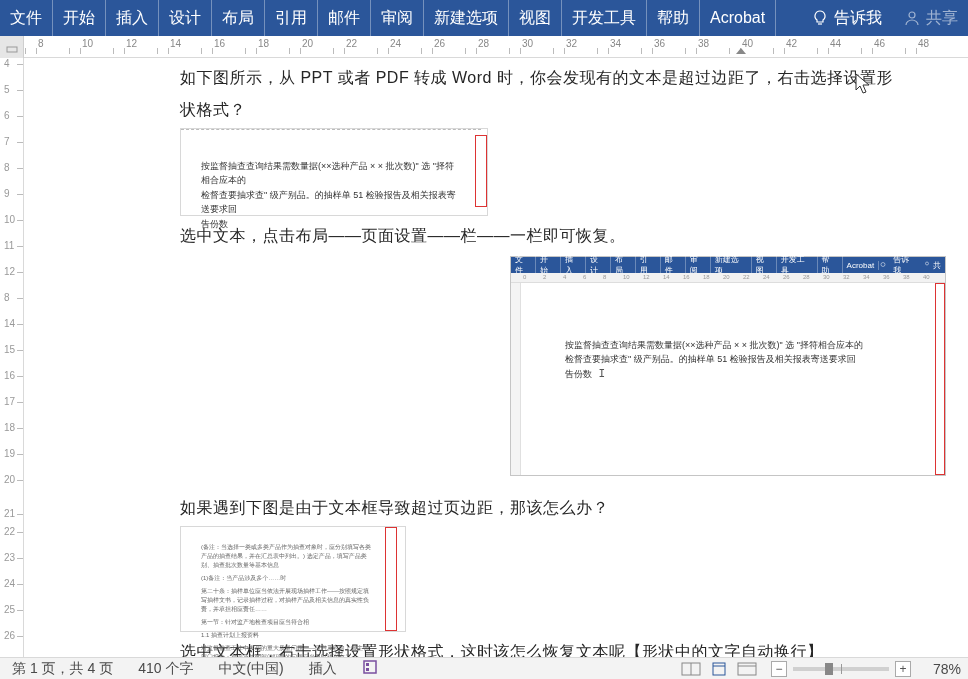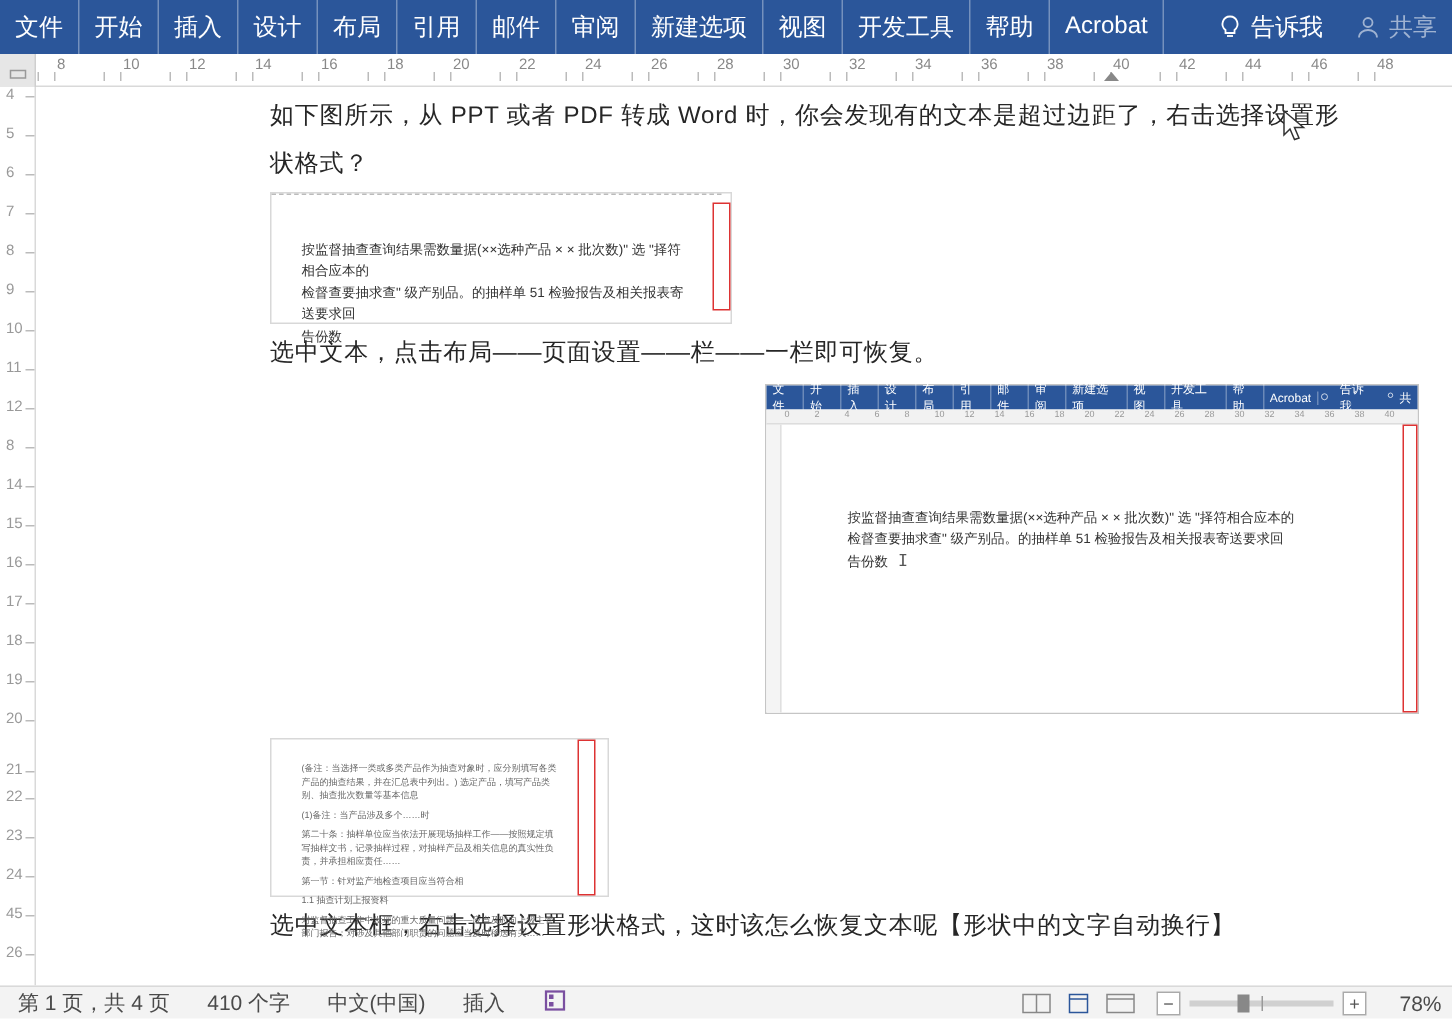--- a/index.html
+++ b/index.html
@@ -354,21 +354,21 @@
       <div class="v-tick" style="top: 500px;">
         <span class="bar"></span>
         <span class="lbl">23</span>
       </div>
       <div class="v-tick" style="top: 526px;">
         <span class="bar"></span>
         <span class="lbl">24</span>
       </div>
       <div class="v-tick" style="top: 552px;">
         <span class="bar"></span>
-        <span class="lbl">45</span>
+        <span class="lbl">25</span>
       </div>
       <div class="v-tick" style="top: 578px;">
         <span class="bar"></span>
         <span class="lbl">26</span>
       </div>
     </div>
   <div class="canvas">
     <div class="page">
 
       <p class="para para1-top">如下图所示，从 PPT 或者 PDF 转成 Word 时，你会发现有的文本是超过边距了，右击选择设置形状格式？</p>
@@ -439,20 +439,21 @@
           <div class="mini-vrule"></div>
           <div class="mini-page">
             <div>按监督抽查查询结果需数量据(××选种产品 × × 批次数)"  选 "择符相合应本的</div>
             <div>检督查要抽求查" 级产别品。的抽样单 51 检验报告及相关报表寄送要求回</div>
             <span>告份数</span><span class="cursor-I"> I</span>
             <div class="mini-redbox a"></div>
           </div>
         </div>
       </div>
 
+      <p class="para">如果遇到下图是由于文本框导致超过页边距，那该怎么办？</p>
 
       <div class="fig" style="width:226px">
         <div class="fig-pad fig3">
           <div class="col" id="fig3-col">
               <p>(备注：当选择一类或多类产品作为抽查对象时，应分别填写各类产品的抽查结果，并在汇总表中列出。) 选定产品，填写产品类别、抽查批次数量等基本信息</p>
               <p>(1)备注：当产品涉及多个……时</p>
               <p>第二十条：抽样单位应当依法开展现场抽样工作——按照规定填写抽样文书，记录抽样过程，对抽样产品及相关信息的真实性负责，并承担相应责任……</p>
               <p>第一节：针对监产地检查项目应当符合相</p>
               <p>1.1 抽查计划上报资料</p>
               <p>对监督抽查工作中发现的重大质量问题——应当及时向上级主管部门报告；对涉及其他部门职责的问题应当及时移送有关……</p>

